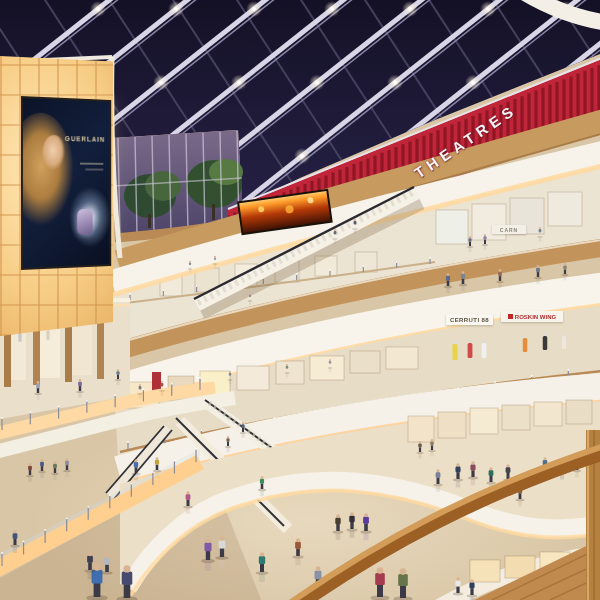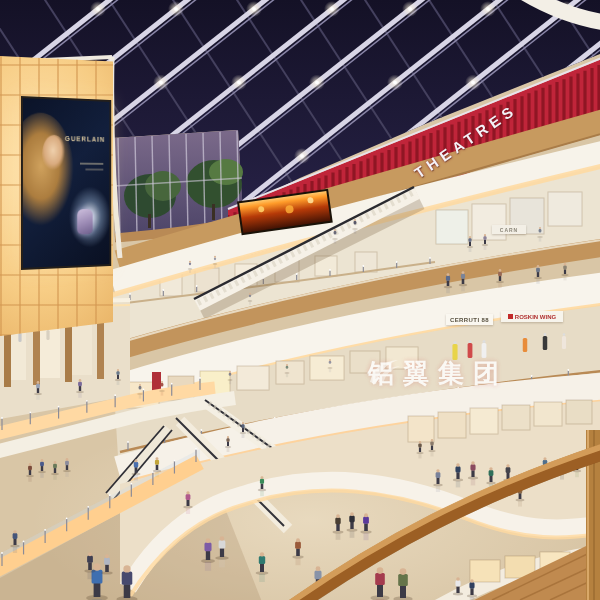--- a/index.html
+++ b/index.html
@@ -845,27 +845,20 @@
     <div class="bb-face"></div>
     <div class="bb-burst"></div>
     <div class="bb-bottle"></div>
     <div class="bb-brand">GUERLAIN</div>
     <div class="bb-line"></div>
     <div class="bb-line2"></div>
   </div>
 
   <div class="theatres">THEATRES</div>
 
-  <div class="watermark">
-    <svg class="wm-swoosh" width="34" height="30" viewBox="0 0 34 30">
-      <path d="M2,26 Q6,6 30,4 Q12,10 8,28 Z" fill="#ffffff" opacity=".85"></path>
-      <path d="M10,26 Q14,12 32,10 Q18,15 15,27 Z" fill="#ffffff" opacity=".6"></path>
-    </svg>
-    <span>铝翼集团</span>
-  </div>
 
   <div class="sign sign-carn">CARN</div>
   <div class="sign sign-cerruti">CERRUTI 88</div>
   <div class="sign sign-roskin">
     <span class="logo-sq"></span>
     <span>ROSKIN WING</span>
   </div>
 </div>
 
 </body></html>

